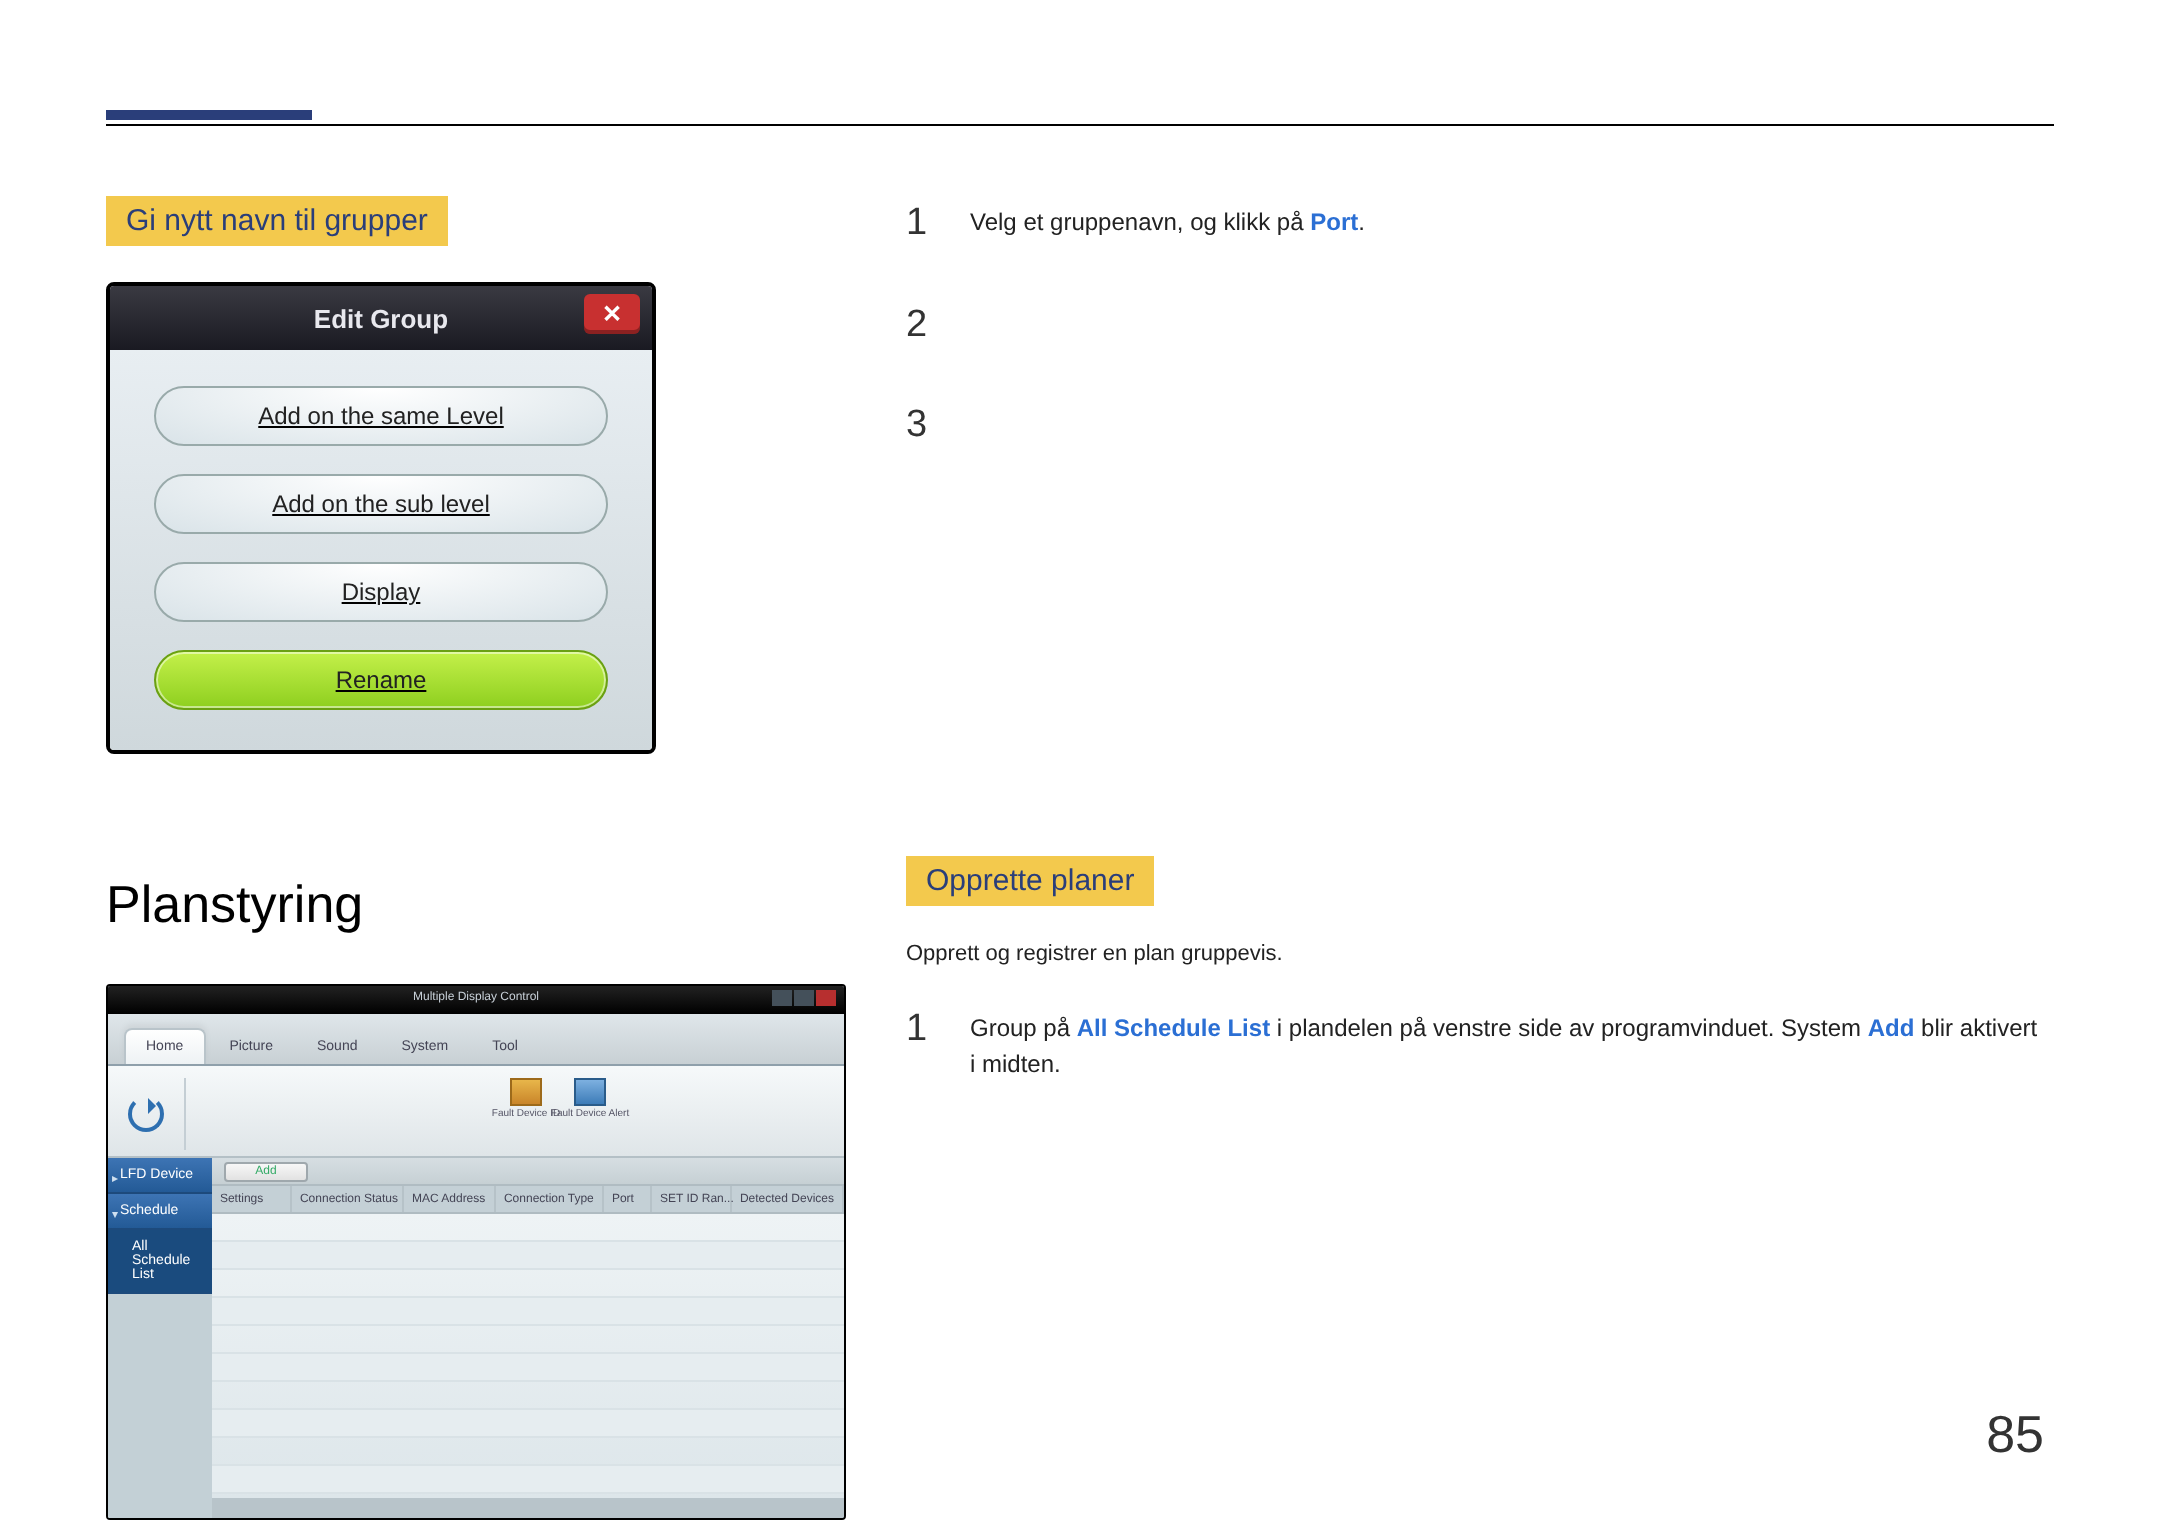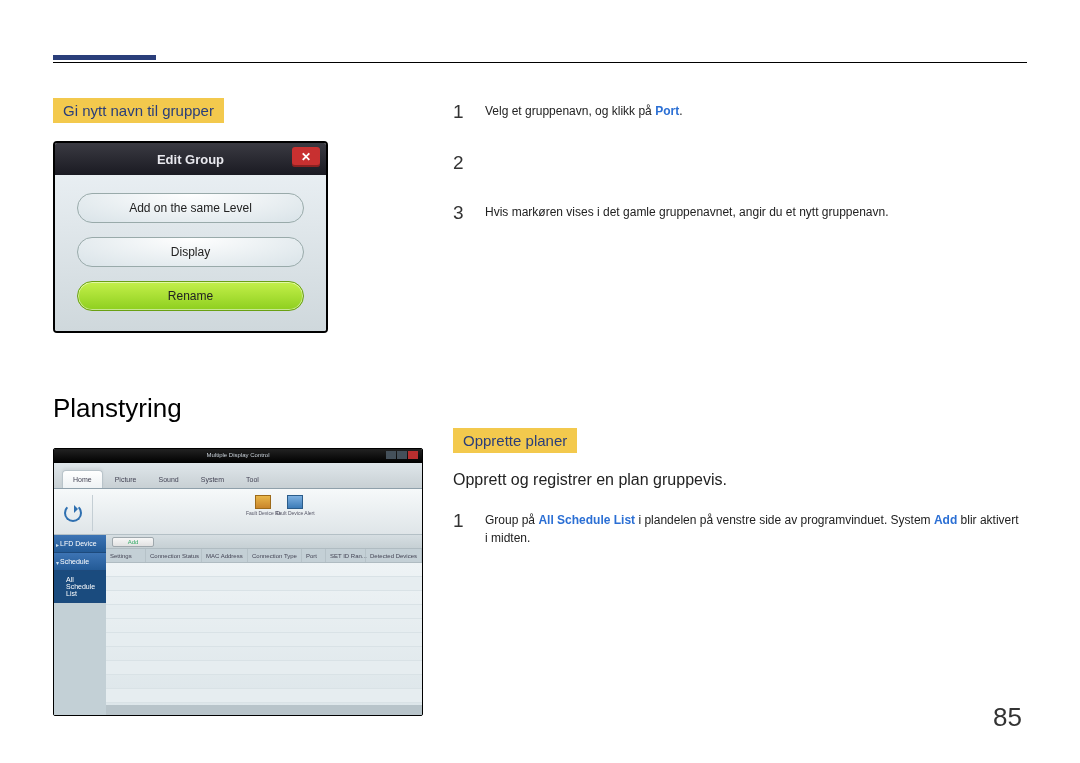--- a/index.html
+++ b/index.html
@@ -16,31 +16,31 @@
   .page-number { position: absolute; right: 58px; bottom: 30px; font-size: 26px; color: #333; font-weight: 300; }
   .left-col { position: absolute; left: 53px; top: 98px; width: 370px; }
   .right-col { position: absolute; left: 453px; top: 98px; width: 570px; }
   .hl-heading { display: inline-block; background: #f3c94d; padding: 4px 10px; font-size: 15px; font-weight: 400; color: #2a3e7a; margin-bottom: 12px; }
   .h1 { font-size: 26px; font-weight: 400; margin-top: 60px; margin-bottom: 24px; }
 
   
   .dialog { width: 275px; border: 2px solid #000; border-radius: 4px; overflow: hidden; margin-top: 6px; }
   .dlg-title { background: linear-gradient(#3a3a42,#1a1a22); color: #e8e8ee; height: 32px; display: flex; align-items: center; justify-content: center; position: relative; font-size: 13px; font-weight: 700; }
   .dlg-close { position: absolute; right: 6px; top: 4px; width: 28px; height: 20px; background: #c83030; border-radius: 3px; display: flex; align-items: center; justify-content: center; color: #fff; font-size: 12px; font-weight: 700; box-shadow: inset 0 -2px 0 rgba(0,0,0,.3); }
-  .dlg-body { background: linear-gradient(#e8eef2,#cfd8dc); padding: 18px 22px 20px; display: flex; flex-direction: column; gap: 14px; }
+  .dlg-body { background: linear-gradient(#e8eef2,#cfd8dc); padding: 18px 22px 20px; display: flex; flex-direction: column; gap: 14px; text-decoration: underline; }
   .dlg-btn { height: 30px; border-radius: 15px; background: radial-gradient(ellipse at 50% 0%, #fff, #d9e3e8); border: 1px solid #9aa; display: flex; align-items: center; justify-content: center; font-size: 12px; color: #222; }
   .dlg-btn.highlight { background: linear-gradient(#c4f04a,#8ecf1f); border-color: #6aa013; box-shadow: inset 0 0 0 1px rgba(255,255,255,.5); }
 
   
   .steps { display: flex; flex-direction: column; gap: 22px; }
   .step { display: flex; gap: 18px; font-size: 12px; line-height: 1.5; color: #222; }
   .step .num { font-size: 19px; color: #333; min-width: 14px; font-weight: 300; }
   .step .txt { padding-top: 4px; }
   .step .txt b.blue { color: #2b6fd4; font-weight: 700; }
-  .intro { font-size: 16px; color: #222; margin-bottom: 18px; margin-top: 6px; }
+  .intro { font-size: 11px; color: #222; margin-bottom: 18px; margin-top: 6px; }
 
   
   .mdc { width: 370px; margin-top: 6px; border: 1px solid #000; border-radius: 2px; background: #bac9d1; overflow: hidden; position: relative; }
   .mdc-title { background: linear-gradient(#222,#000); height: 14px; position: relative; }
   .mdc-title .caption { position: absolute; left: 50%; transform: translateX(-50%); color: #c8d0d8; font-size: 6px; top: 3px; }
   .mdc-title .winbtns { position: absolute; right: 4px; top: 2px; display: flex; gap: 1px; }
   .mdc-title .winbtns span { width: 10px; height: 8px; display: block; }
   .mdc-title .winbtns .min { background: #44505a; }
   .mdc-title .winbtns .max { background: #44505a; }
   .mdc-title .winbtns .cls { background: #b72f2f; }
@@ -83,20 +83,21 @@
 <div class="left-col">
   <div class="hl-heading">Gi nytt navn til grupper</div>
 
   <div class="dialog">
     <div class="dlg-title">
       <span>Edit Group</span>
       <div class="dlg-close">✕</div>
     </div>
     <div class="dlg-body">
       <div class="dlg-btn">Add on the same Level</div>
+      <div class="dlg-btn">Add on the sub level</div>
       <div class="dlg-btn">Display</div>
       <div class="dlg-btn highlight">Rename</div>
     </div>
   </div>
 
   <div class="h1">Planstyring</div>
 
   <div class="mdc">
     <div class="mdc-title">
       <span class="caption">Multiple Display Control</span>
@@ -173,21 +174,20 @@
   <div class="steps">
     <div class="step">
       <div class="num">1</div>
       <div class="txt"><span>Velg et gruppenavn, og klikk på </span><b class="blue">Port</b><span>.</span></div>
     </div>
     <div class="step">
       <div class="num">2</div>
     </div>
     <div class="step">
       <div class="num">3</div>
-      <div class="txt">Hvis markøren vises i det gamle gruppenavnet, angir du et nytt gruppenavn.</div>
     </div>
   </div>
 
   <div style="height:200px"></div>
 
   <div class="hl-heading">Opprette planer</div>
   <div class="intro">Opprett og registrer en plan gruppevis.</div>
   <div class="steps">
     <div class="step">
       <div class="num">1</div>

